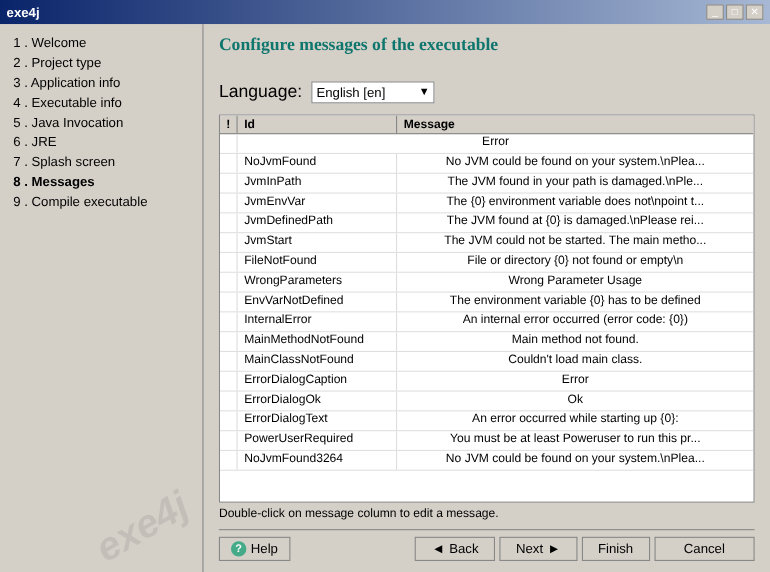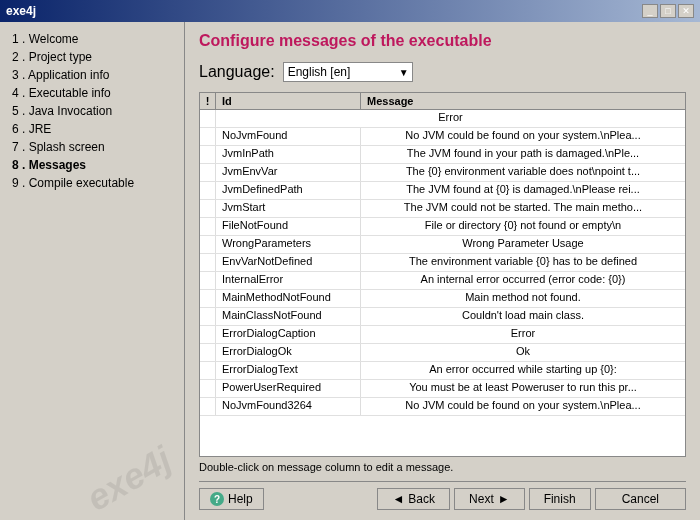--- a/index.html
+++ b/index.html
@@ -65,36 +65,37 @@
     .content {
       flex: 1;
       background: #d4d0c8;
       display: flex;
       flex-direction: column;
       padding: 10px 14px;
     }
     .page-title {
       font-size: 16px;
       font-weight: bold;
-      color: #be185d;
-      margin-bottom: 12px;
+      color: #0f766e;
+      margin-bottom: 24px;
+      font-family: Liberation Serif, serif;
     }
     .language-row {
       display: flex;
       align-items: center;
       gap: 8px;
       margin-bottom: 10px;
     }
     .language-label { font-size: 16px; }
     .language-select {
       border: 1px solid #888;
       background: white;
       padding: 2px 4px;
       font-size: 12px;
-      width: 130px;
+      width: 112px;
       appearance: none;
       -webkit-appearance: none;
       cursor: pointer;
     }
     .select-wrapper {
       position: relative;
       display: inline-block;
     }
     .select-arrow {
       position: absolute;

